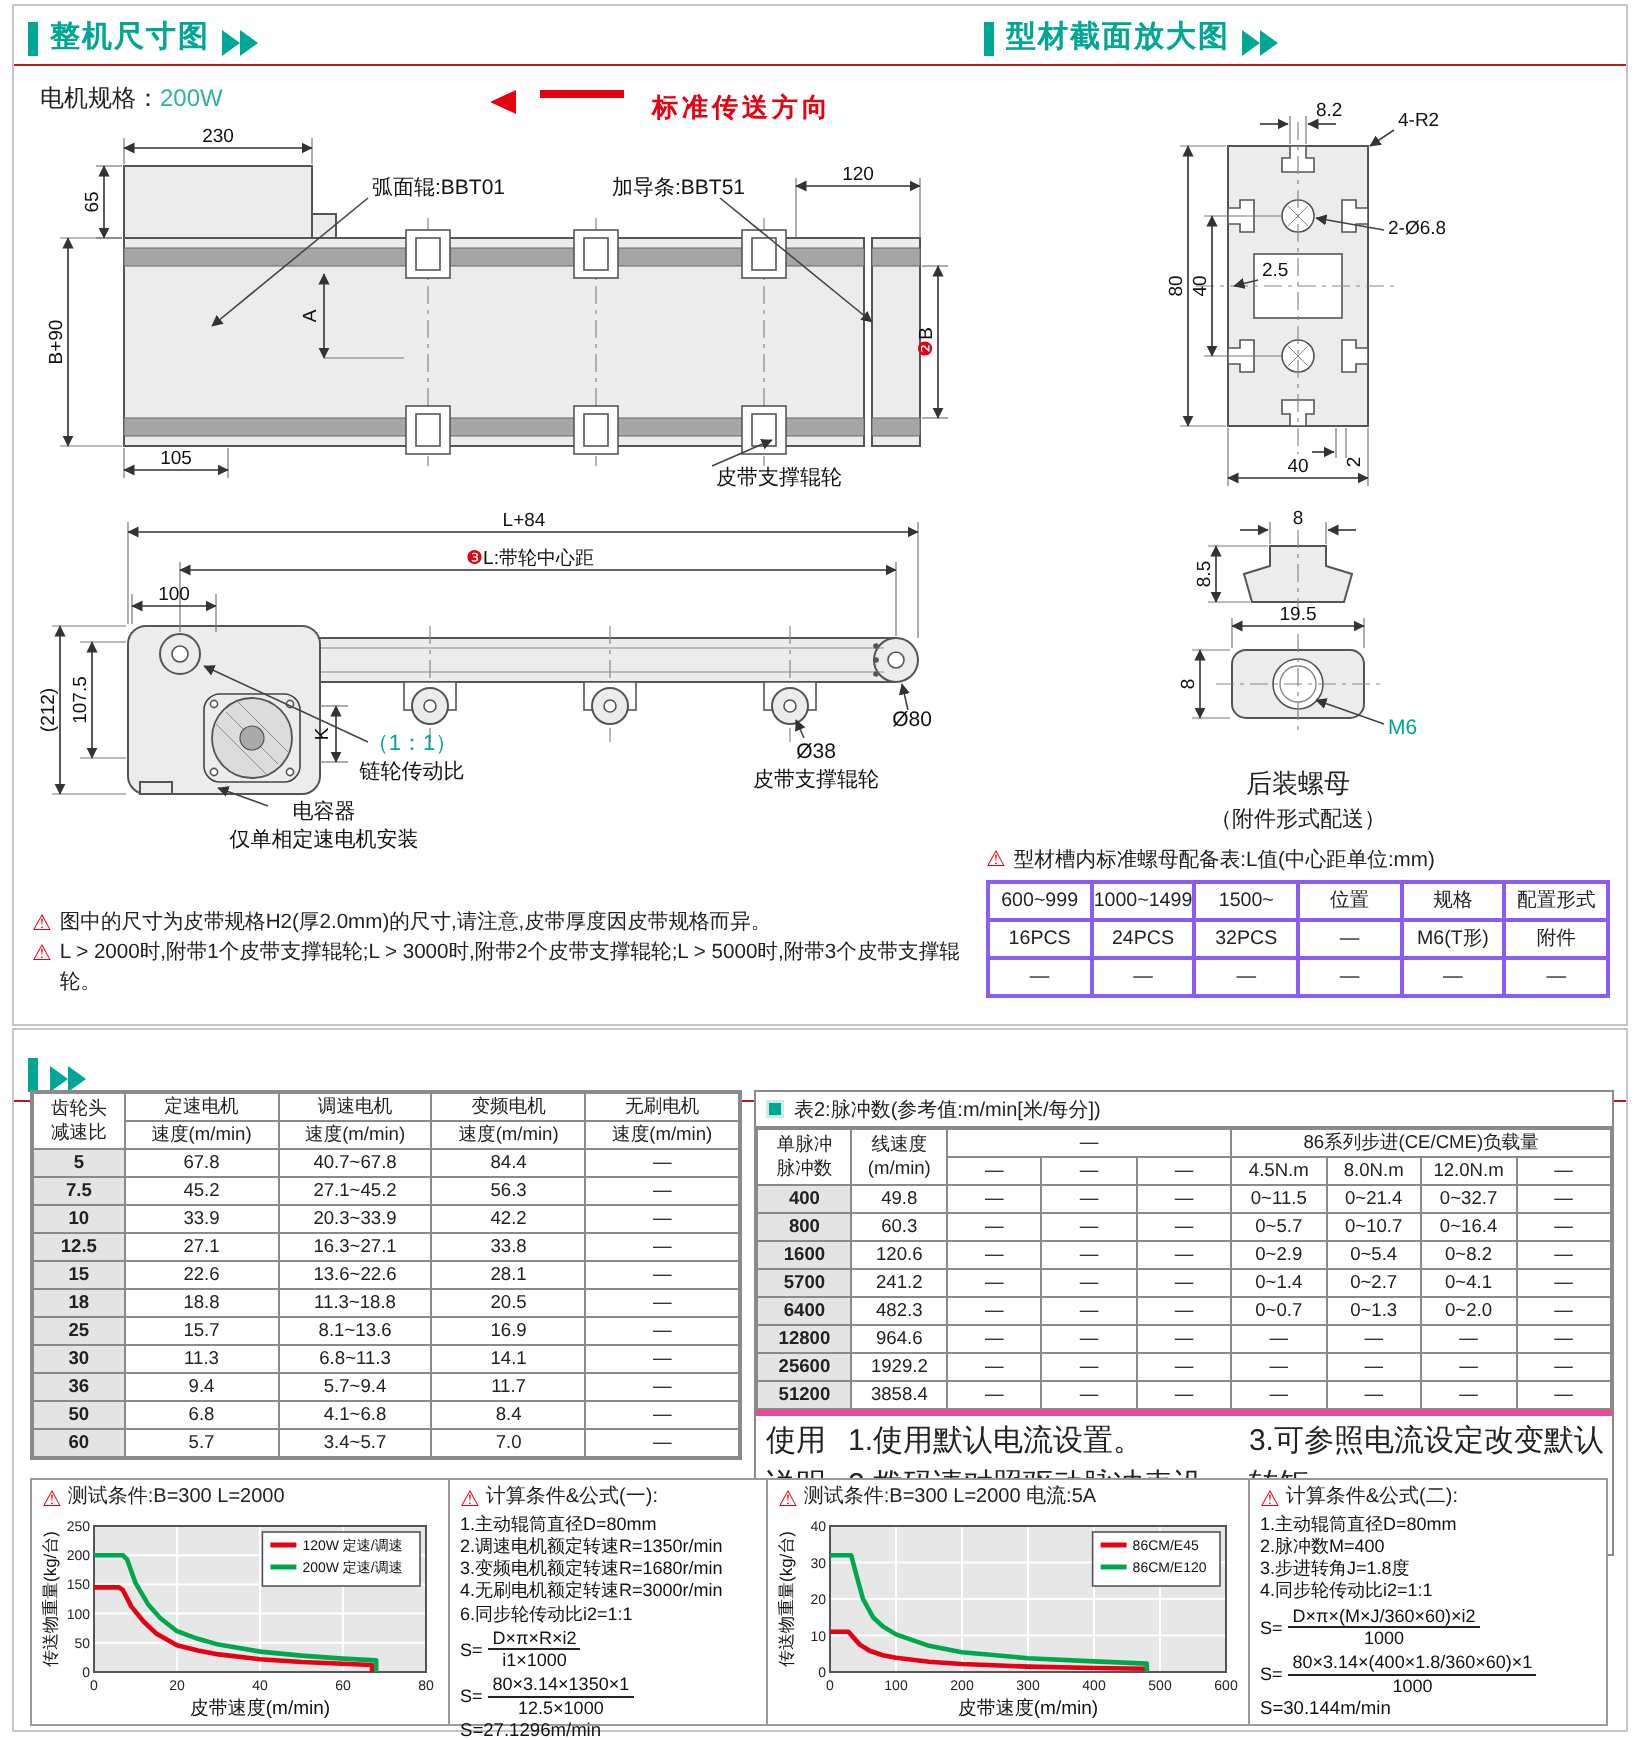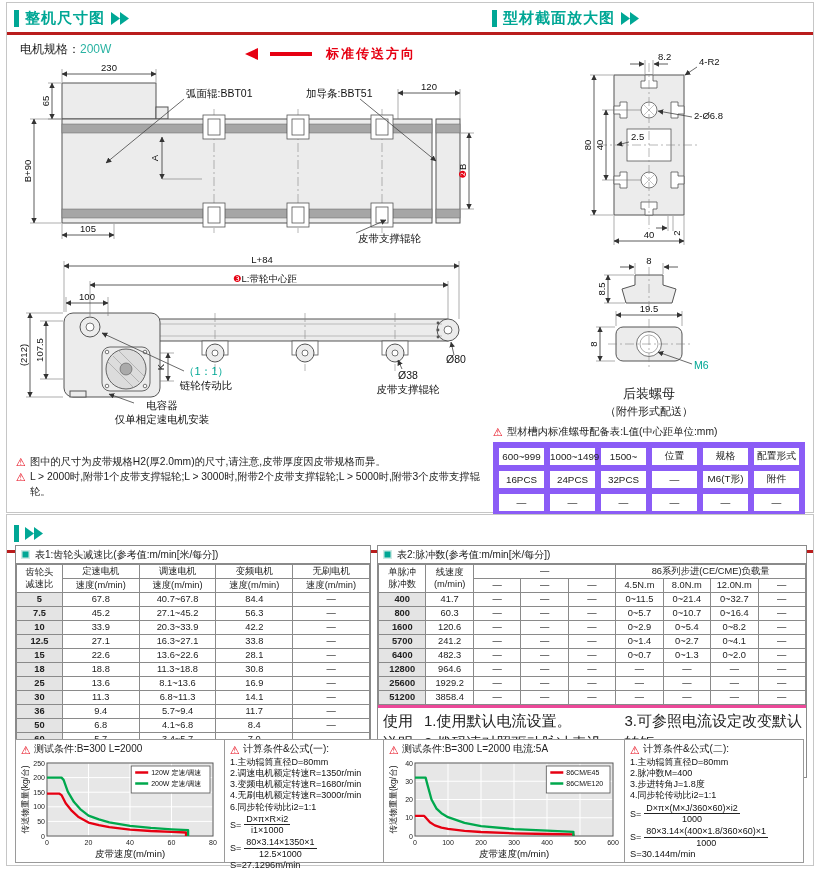--- a/index.html
+++ b/index.html
@@ -2,26 +2,26 @@
 <html><head>
 <meta charset="utf-8">
 <style>
   html,body{margin:0;padding:0;background:#fff;}
   .page{position:relative;width:820px;height:870px;background:#fff;overflow:hidden;
         font-family:"Liberation Sans","DejaVu Sans",sans-serif;color:#222;}
   .panel{position:absolute;background:#fff;border:1px solid #c6c6c6;box-sizing:border-box;}
   #panel-left{left:6px;top:2px;width:480px;height:511px;}
   #panel-right{left:485px;top:2px;width:329px;height:511px;border-left:none;}
   #panel-bottom{left:6px;top:514px;width:808px;height:352px;}
-  .ptitle{display:flex;align-items:center;gap:6px;padding:5px 0 4px 7px;border-bottom:3px solid #b91c1c;height:20px;}
+  .ptitle{display:flex;align-items:flex-end;gap:6px;padding:5px 0 4px 7px;border-bottom:1px solid #b91c1c;height:20px;}
   .tbar{width:5px;height:17px;background:#00a795;}
   .ttext{color:#00a795;font-weight:bold;font-size:15px;letter-spacing:1px;}
   .motor-row{position:absolute;top:38px;left:13px;font-size:12px;}
   .motor-val{color:#2ab3a3;}
-  .dir{position:absolute;top:42px;left:238px;display:flex;align-items:center;gap:14px;}
+  .dir{position:absolute;top:42px;left:238px;display:flex;gap:14px;}
   .red-tri{width:0;height:0;border-top:6px solid transparent;border-bottom:6px solid transparent;border-right:13px solid #e60012;}
   .red-bar{width:42px;height:4px;background:#e60012;margin-left:-2px;}
   .dir-text{color:#e60012;font-weight:bold;font-size:13px;letter-spacing:2px;}
   svg text{font-family:"Liberation Sans","DejaVu Sans",sans-serif;}
   .d{font-size:9.5px;fill:#111;}
   .lbl{font-size:10.5px;fill:#111;}
   .teal-t{fill:#00a795;}
   .dim{stroke:#333;stroke-width:0.8;}
   .ext{stroke:#777;stroke-width:0.6;}
   .cl{stroke:#888;stroke-width:0.6;stroke-dasharray:9 3 2 3;}
@@ -30,21 +30,21 @@
   .wh{fill:#fff;stroke:#555;stroke-width:0.8;}
   .ln{stroke:#444;stroke-width:0.8;fill:none;}
   .thin{stroke:#8a8a8a;stroke-width:0.5;fill:none;}
   .notes{position:absolute;top:452px;left:9px;right:5px;}
   .note{display:flex;gap:4px;align-items:flex-start;font-size:10.3px;line-height:1.45;color:#222;}
   .warn{color:#e60012;font-size:11px;line-height:1.3;}
   .caption1{font-size:13px;text-align:center;margin-top:2px;}
   .caption2{font-size:11px;text-align:center;margin-top:1px;}
   .rp-note{display:flex;gap:4px;align-items:center;font-size:10.3px;margin:6px 4px 3px 8px;}
   .nut-table{border-collapse:collapse;table-layout:fixed;width:312px;margin:0 auto;}
-  .nut-table td,.nut-table th{border:6px solid #8b5cf6;text-align:center;font-size:9.8px;font-weight:normal;height:17px;padding:0;}
+  .nut-table td,.nut-table th{border:2px solid #8b5cf6;text-align:center;font-size:9.8px;font-weight:normal;height:17px;padding:0;}
   .bt-head{height:26px;}
   .tables{position:absolute;top:30px;left:8px;width:792px;display:flex;gap:6px;align-items:flex-start;}
   .twrap{border:1px solid #8a8a8a;background:#fff;box-sizing:border-box;}
   .t1wrap{width:356px;}
   .t2wrap{width:430px;}
   .tcap{display:flex;align-items:center;gap:5px;padding:2px 5px;border-bottom:1px solid #8a8a8a;font-size:10px;height:13px;}
   .sq{width:9px;height:9px;background:#00a795;box-shadow:inset 0 0 0 1.5px #cdeae5;flex:0 0 9px;}
   .dtable{border-collapse:collapse;width:100%;table-layout:fixed;}
   .dtable th,.dtable td{border:1px solid #8a8a8a;text-align:center;padding:0;font-size:9.3px;line-height:1.2;height:13px;font-weight:normal;}
   .dtable tbody td:first-child{background:#e4e4e4;font-weight:bold;}
@@ -406,24 +406,20 @@
       <span class="tbar"></span>
       <svg width="22" height="13" viewBox="0 0 22 13">
         <polygon points="0,0 9,6.5 0,13" fill="#00a795"></polygon>
           <polygon points="9,0 18,6.5 9,13" fill="#00a795"></polygon>
       </svg>
     </div>
 
     <div class="tables">
 
       <div class="twrap t1wrap">
-        <div class="tcap">
-          <span class="sq"></span>
-          <span>表1:齿轮头减速比(参考值:m/min[米/每分])</span>
-        </div>
         <table class="dtable t1">
           <colgroup>
               <col style="width:13%">
               <col style="width:21.75%">
               <col style="width:21.75%">
               <col style="width:21.75%">
               <col style="width:21.75%">
             </colgroup>
           <thead>
             <tr>
@@ -476,26 +472,26 @@
                 <td>15</td>
                 <td>22.6</td>
                 <td>13.6~22.6</td>
                 <td>28.1</td>
                 <td>—</td>
               </tr>
               <tr>
                 <td>18</td>
                 <td>18.8</td>
                 <td>11.3~18.8</td>
-                <td>30.8</td>
+                <td>20.5</td>
                 <td>—</td>
               </tr>
               <tr>
                 <td>25</td>
-                <td>13.6</td>
+                <td>15.7</td>
                 <td>8.1~13.6</td>
                 <td>16.9</td>
                 <td>—</td>
               </tr>
               <tr>
                 <td>30</td>
                 <td>11.3</td>
                 <td>6.8~11.3</td>
                 <td>14.1</td>
                 <td>—</td>
@@ -550,21 +546,21 @@
               <th>—</th>
               <th>4.5N.m</th>
               <th>8.0N.m</th>
               <th>12.0N.m</th>
               <th>—</th>
             </tr>
           </thead>
           <tbody>
               <tr>
                 <td>400</td>
-                <td>41.7</td>
+                <td>49.8</td>
                 <td>—</td>
                 <td>—</td>
                 <td>—</td>
                 <td>0~11.5</td>
                 <td>0~21.4</td>
                 <td>0~32.7</td>
                 <td>—</td>
               </tr>
               <tr>
                 <td>800</td>

